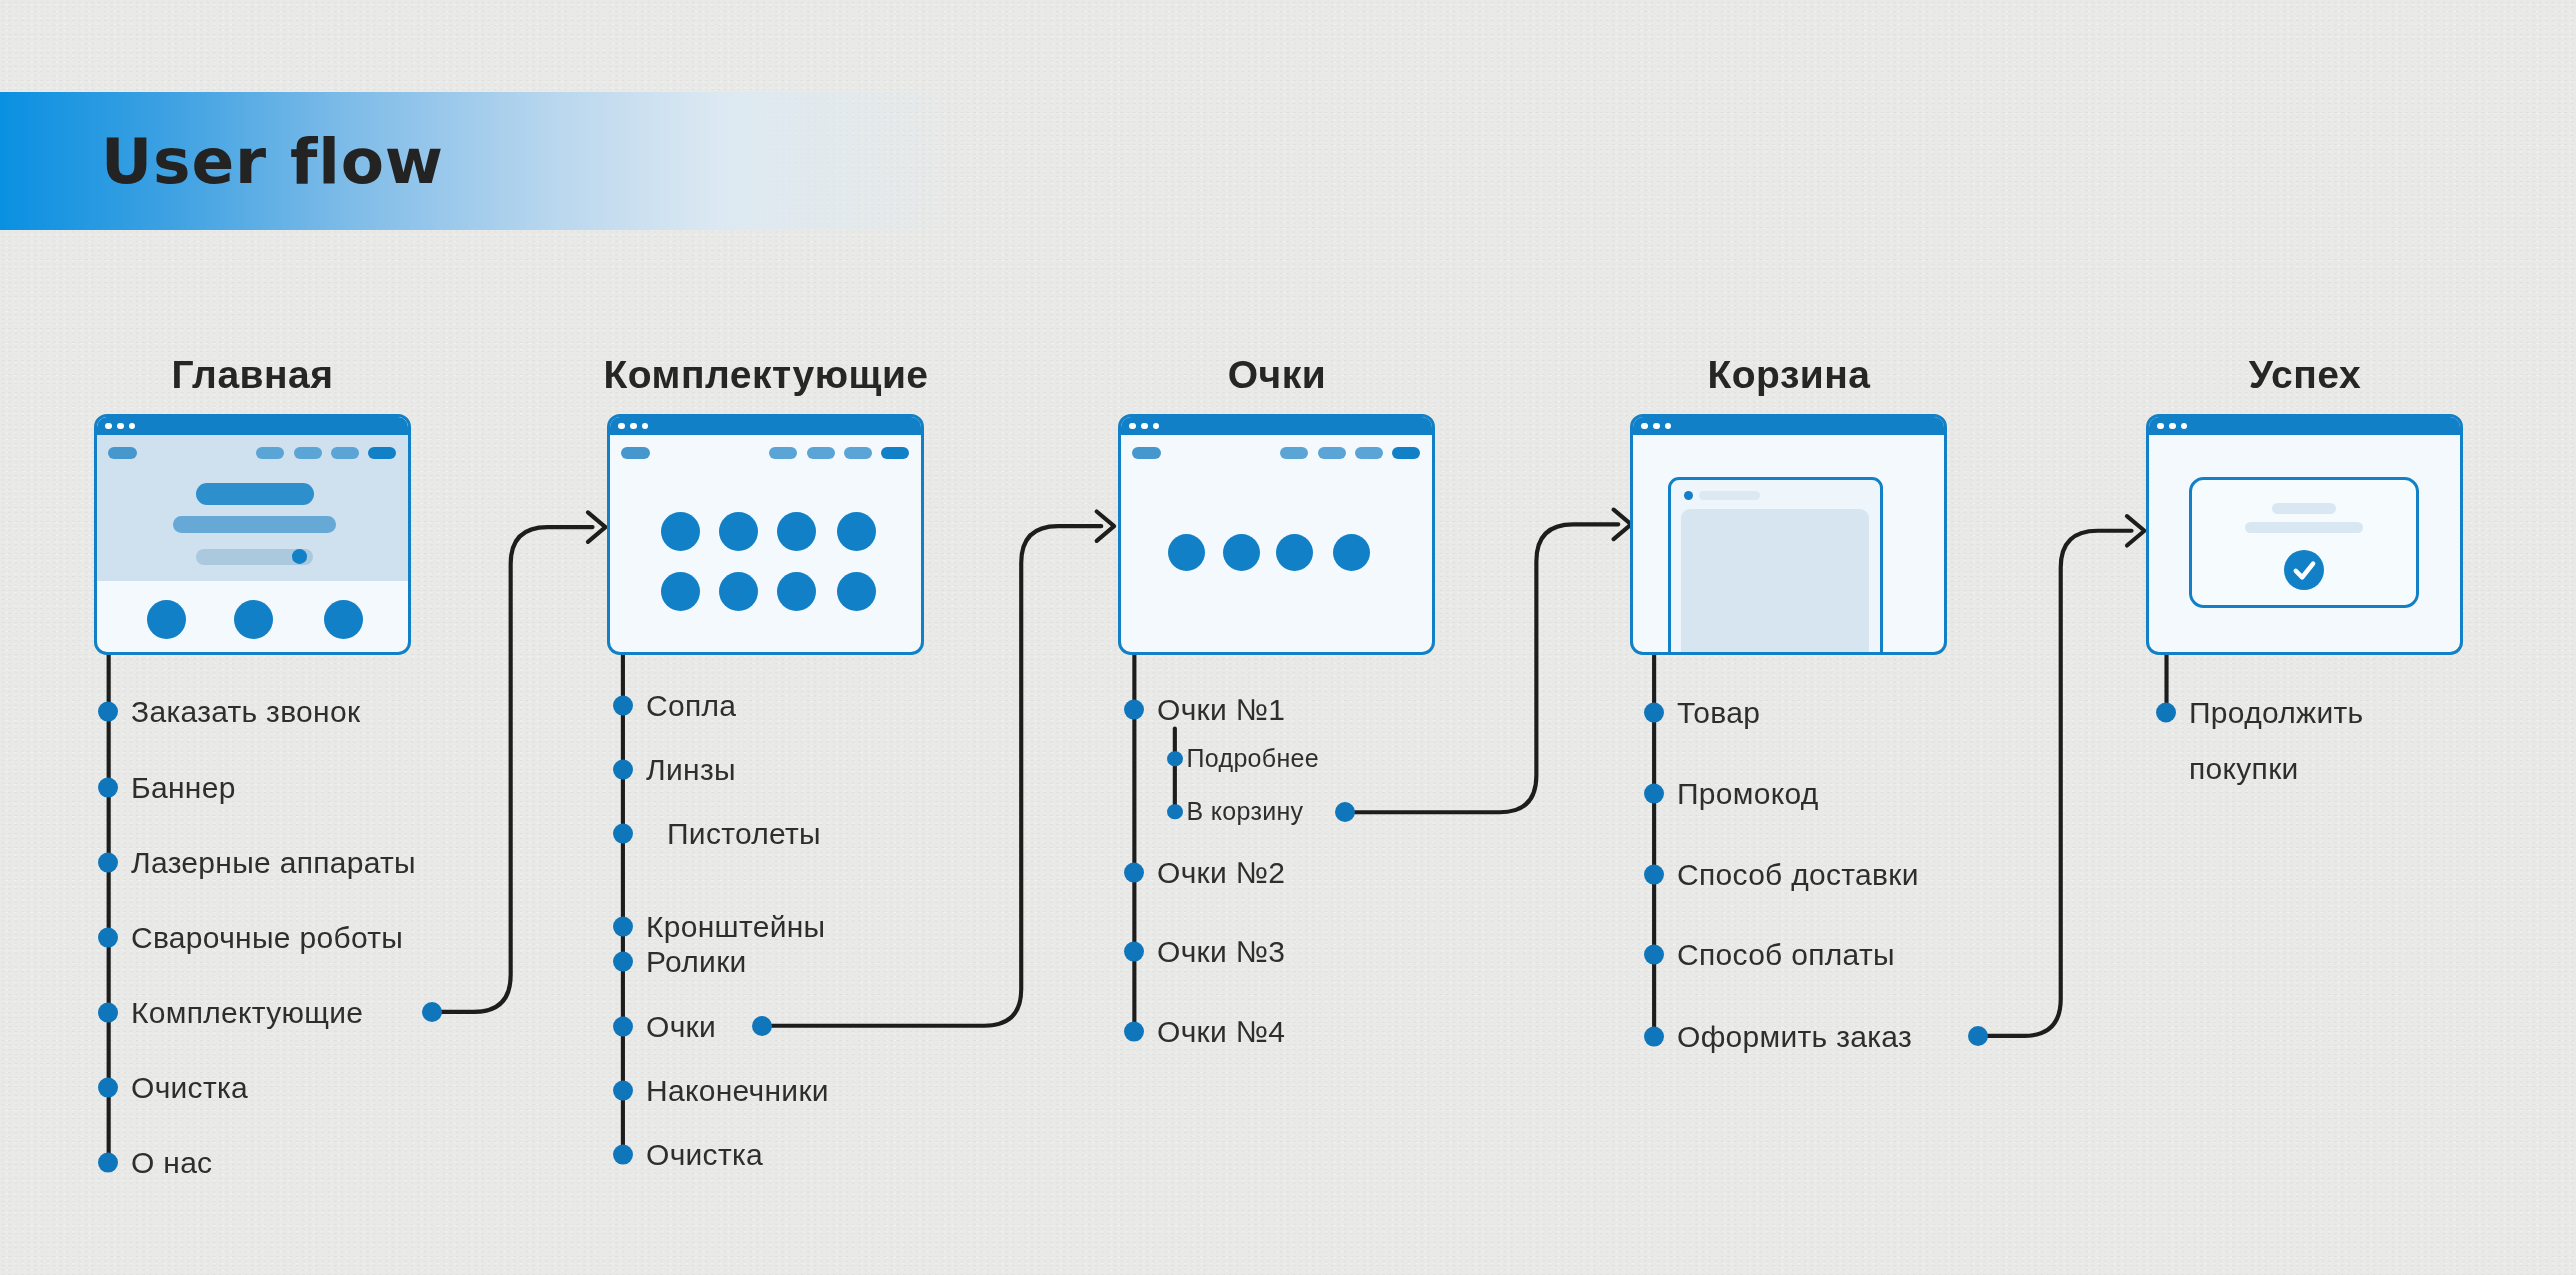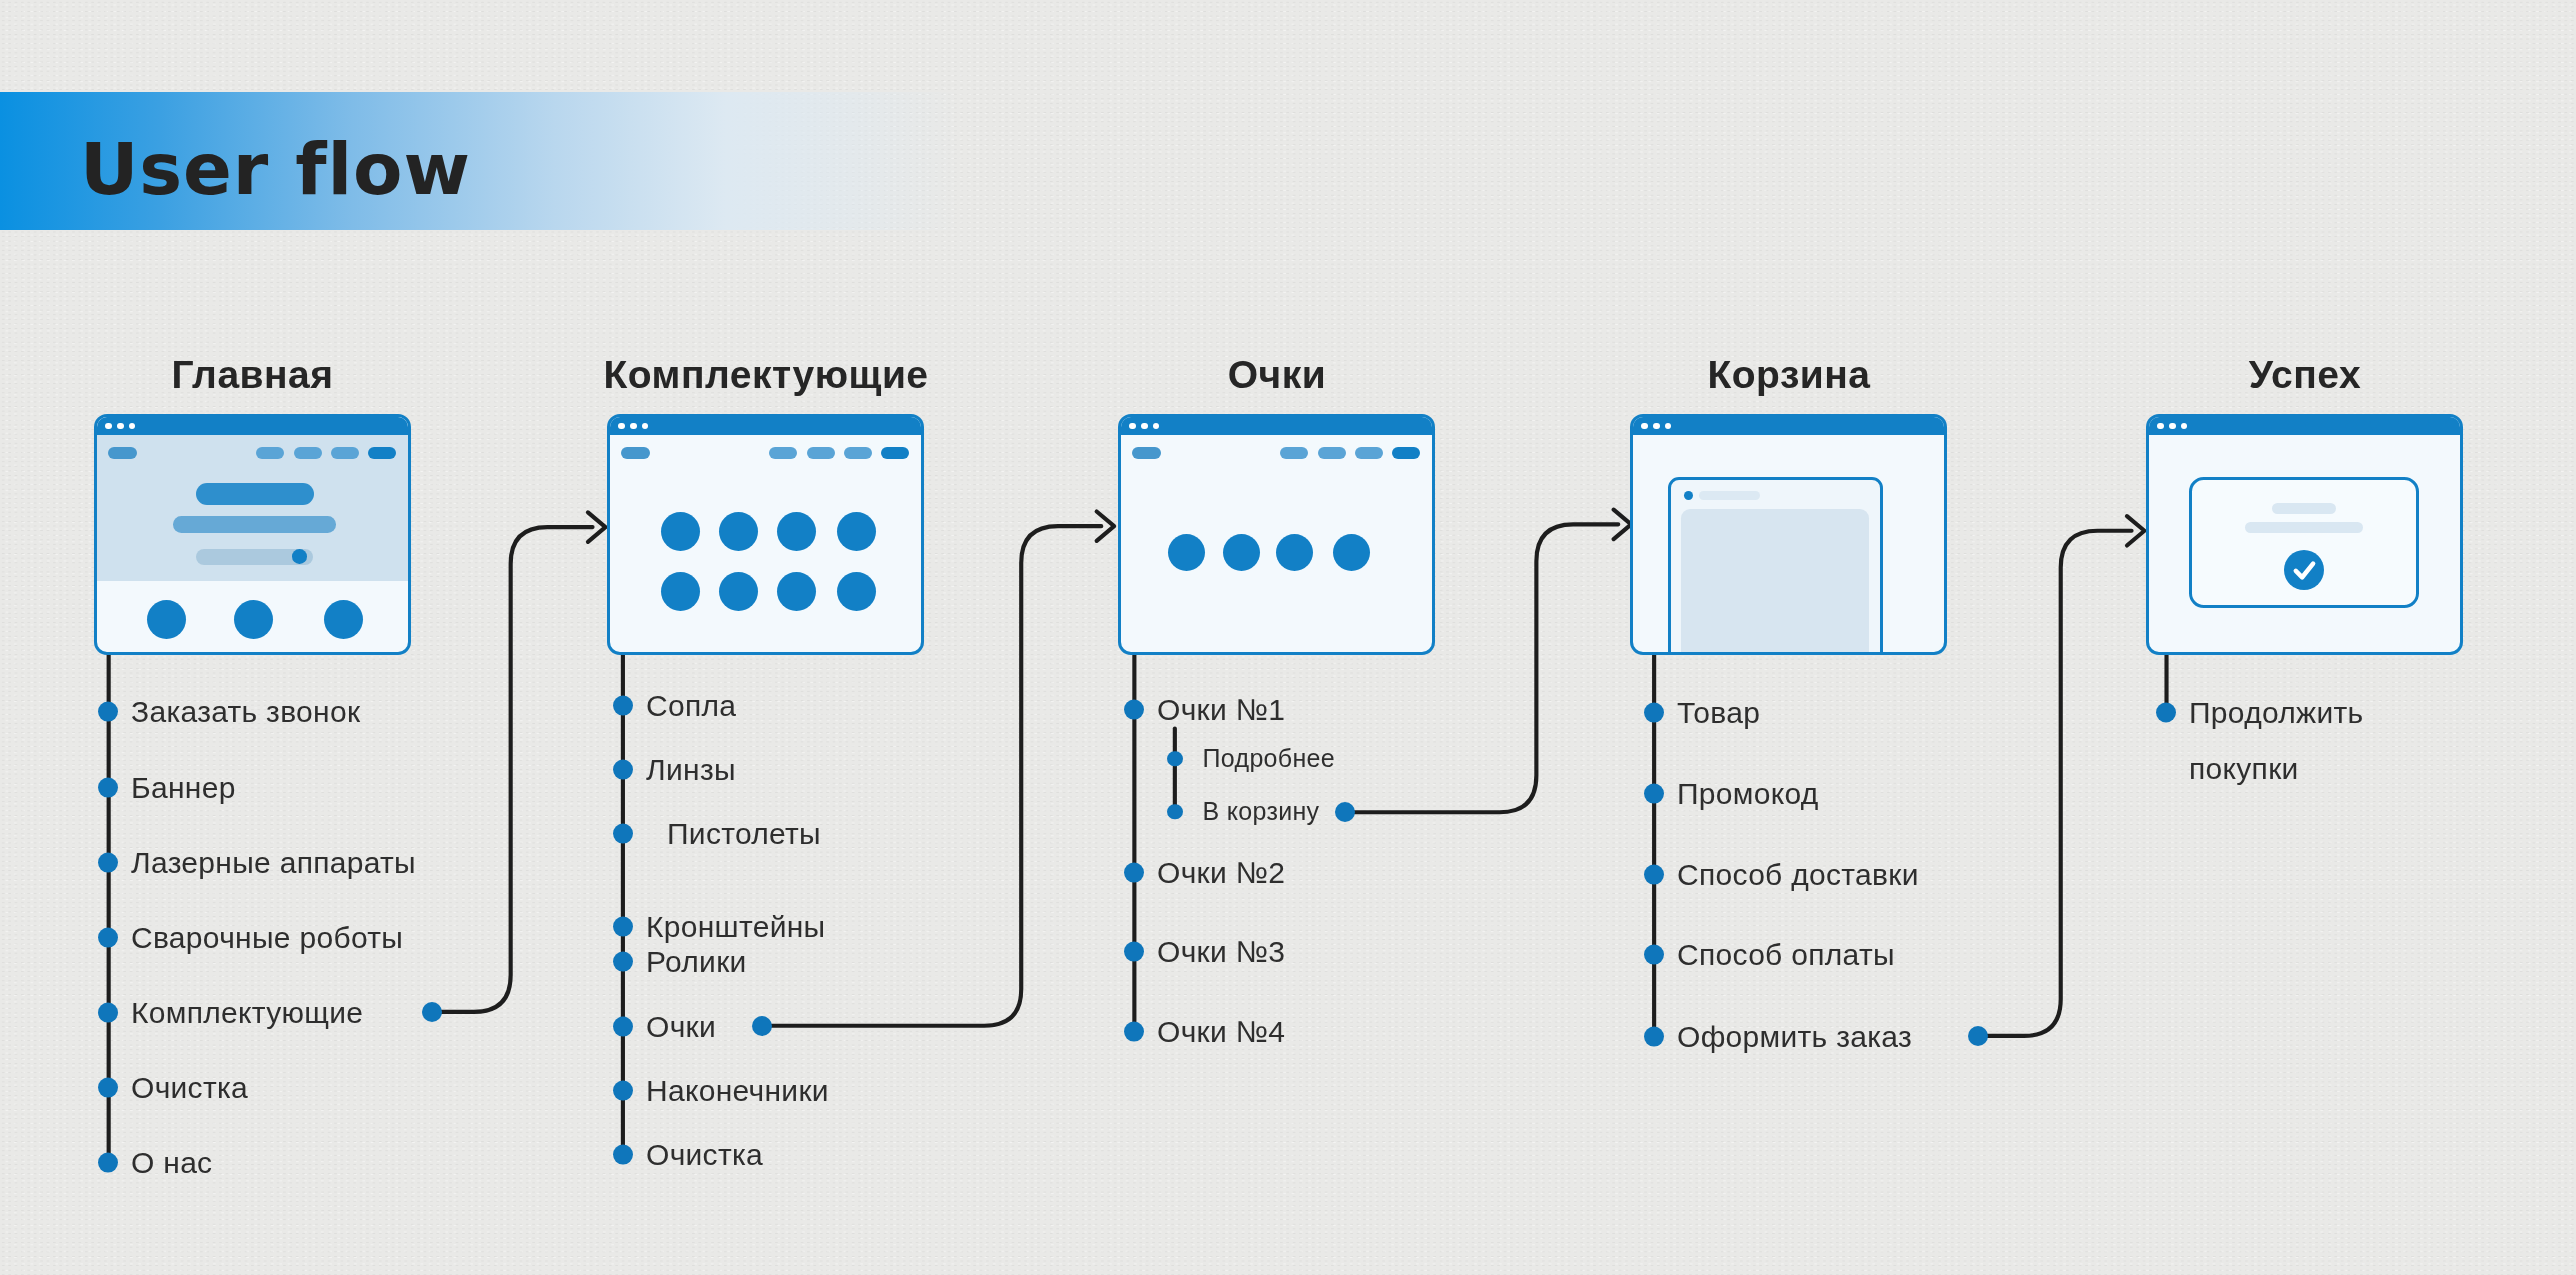--- a/index.html
+++ b/index.html
@@ -4,21 +4,21 @@
 <style>
   html,body{margin:0;padding:0;}
   body{width:2576px;height:1275px;overflow:hidden;font-family:"Liberation Sans",sans-serif;}
   .canvas{position:relative;width:2576px;height:1275px;background:#e9e9e7;overflow:hidden;}
   .canvas::before{content:"";position:absolute;inset:0;z-index:0;
     background-image:radial-gradient(rgba(0,0,0,0.05) 0.9px,transparent 1.1px),
                      radial-gradient(rgba(255,255,255,0.5) 0.9px,transparent 1.1px);
     background-size:6.4px 4.6px,8.3px 6.4px;background-position:0 0,2.8px 1.8px;pointer-events:none;}
   .banner{position:absolute;left:0;top:92px;width:1067px;height:138px;z-index:1;
     background:linear-gradient(90deg,#0a90e1 0%,#3ba0e2 15%,#7fbce8 33%,#b9d7ee 52%,#dde9f2 68%,rgba(233,233,231,0) 90%);}
-  .banner h1{margin:8px;padding-left:72px;font-size:72px;line-height:138px;font-weight:700;color:#232323;
+  .banner h1{margin:1px;padding-left:100px;font-size:63px;line-height:138px;font-weight:700;color:#232323;
     letter-spacing:0.9px;font-family:"DejaVu Sans","Liberation Sans",sans-serif;}
   #connections{position:absolute;left:0;top:0;z-index:2;pointer-events:none;}
   #columns{position:absolute;inset:0;z-index:3;}
   .col-title{position:absolute;top:353px;width:552px;text-align:center;font-size:39px;font-weight:700;
     color:#262626;letter-spacing:0.5px;}
   
   .bwin{position:absolute;background:#f3f9fd;border:3.7px solid #1280c6;border-radius:13px;
     box-sizing:border-box;overflow:hidden;}
   .win-bar{position:absolute;top:0;left:0;right:0;height:18.4px;background:#1280c6;z-index:5;
     display:flex;align-items:center;padding-left:8.3px;gap:5.5px;}
@@ -45,21 +45,21 @@
     border:3.7px solid #1280c6;border-radius:14.7px;box-sizing:border-box;z-index:2;}
   .spill{position:absolute;left:50%;transform:translateX(-50%);border-radius:5.5px;background:#d9e7f2;}
   .spill.one{top:23px;width:64px;height:11px;}
   .spill.two{top:42px;width:118px;height:11px;}
   .check-circle{position:absolute;left:50%;top:70px;transform:translateX(-50%);width:40px;height:40px;
     border-radius:50%;background:#1280c6;display:flex;align-items:center;justify-content:center;}
   
   .item{position:absolute;display:flex;align-items:center;gap:13px;transform:translateY(-18.4px);height:37px;}
   .bullet{width:20px;height:20px;border-radius:50%;background:#0f76bb;flex:none;}
   .item-label{font-size:30px;color:#2e2e2e;line-height:1;white-space:nowrap;letter-spacing:0.3px;}
-  .item.sub{gap:20px;height:29px;transform:translateY(-14.7px);}
+  .item.sub{gap:4px;height:29px;transform:translateY(-14.7px);}
   .item.sub .bullet{width:15.6px;height:15.6px;}
   .item.sub .item-label{font-size:25px;}
   .item.two-line{align-items:flex-start;transform:translateY(-28.5px);height:auto;}
   .item.two-line .bullet{margin-top:18.4px;}
   .item.two-line .item-label{white-space:normal;width:267px;line-height:1.85;}
   .conn-dot{position:absolute;width:20px;height:20px;border-radius:50%;background:#0f76bb;z-index:4;}
 </style>
 </head>
 <body>
 

